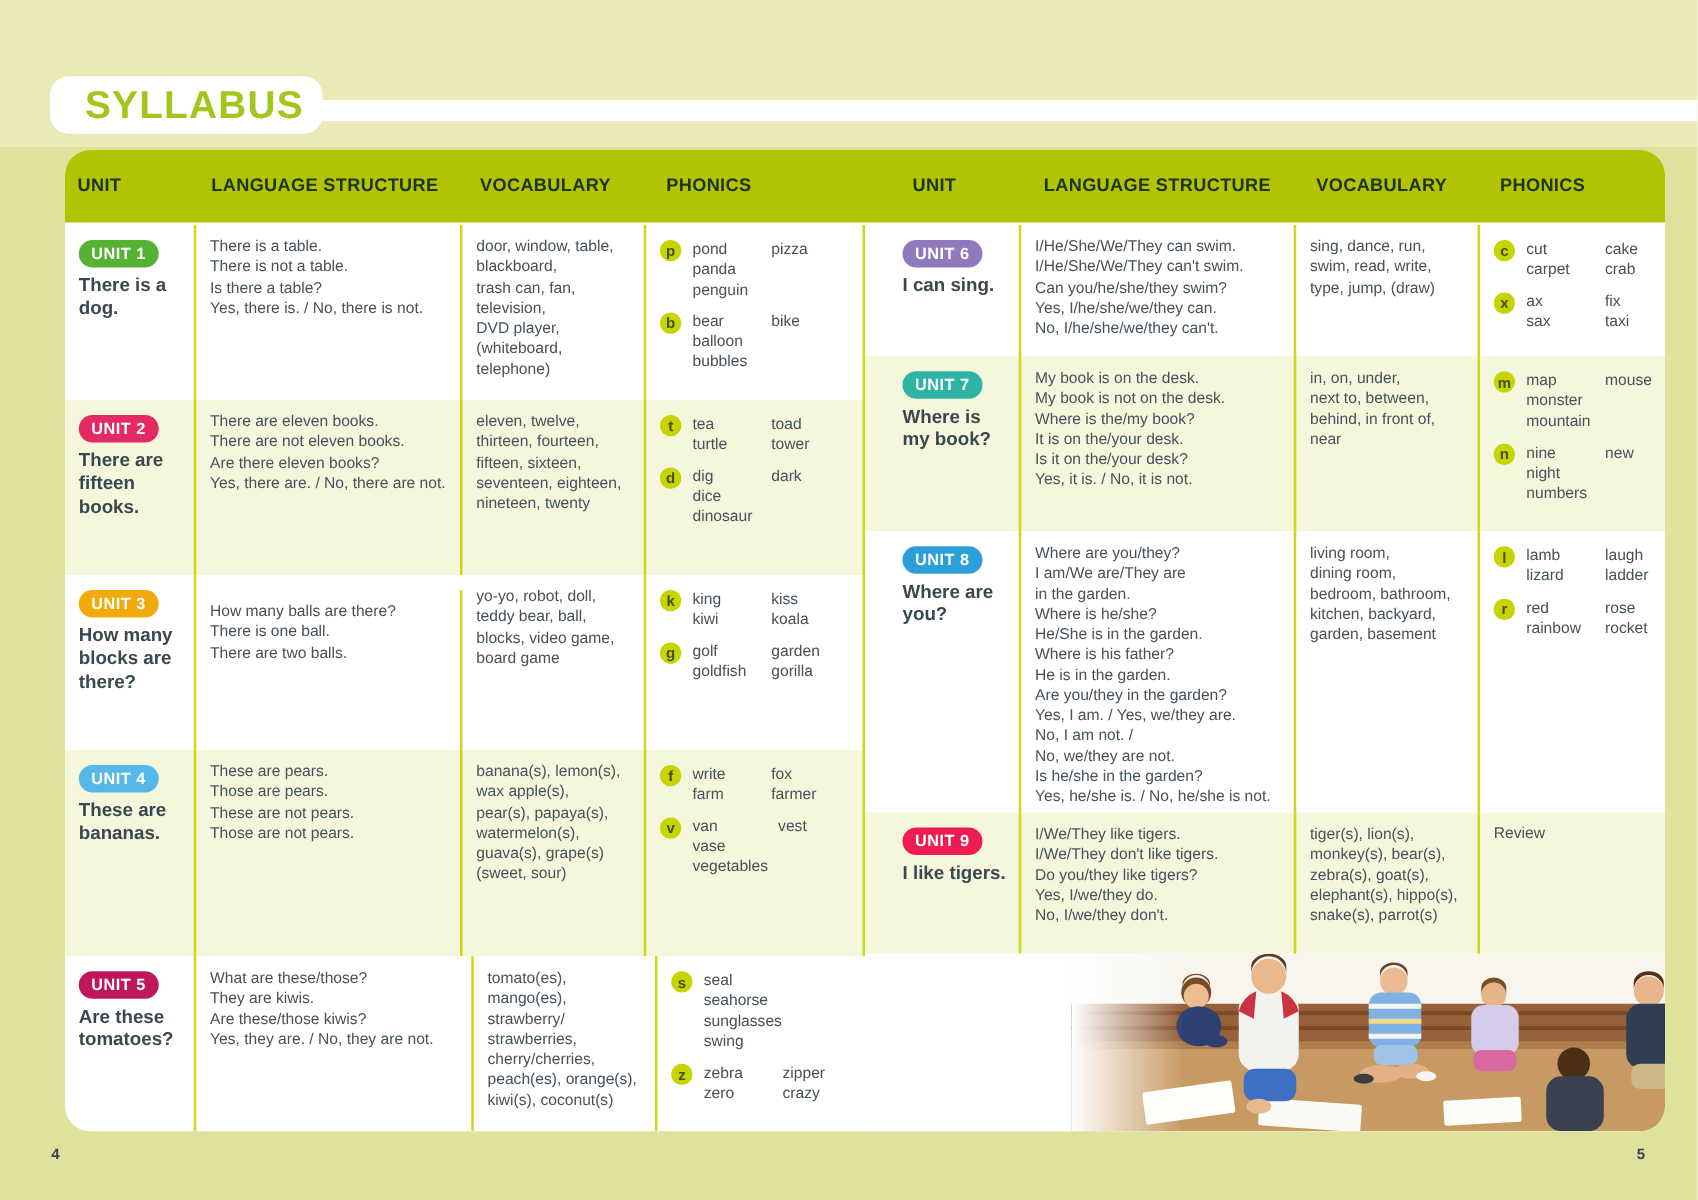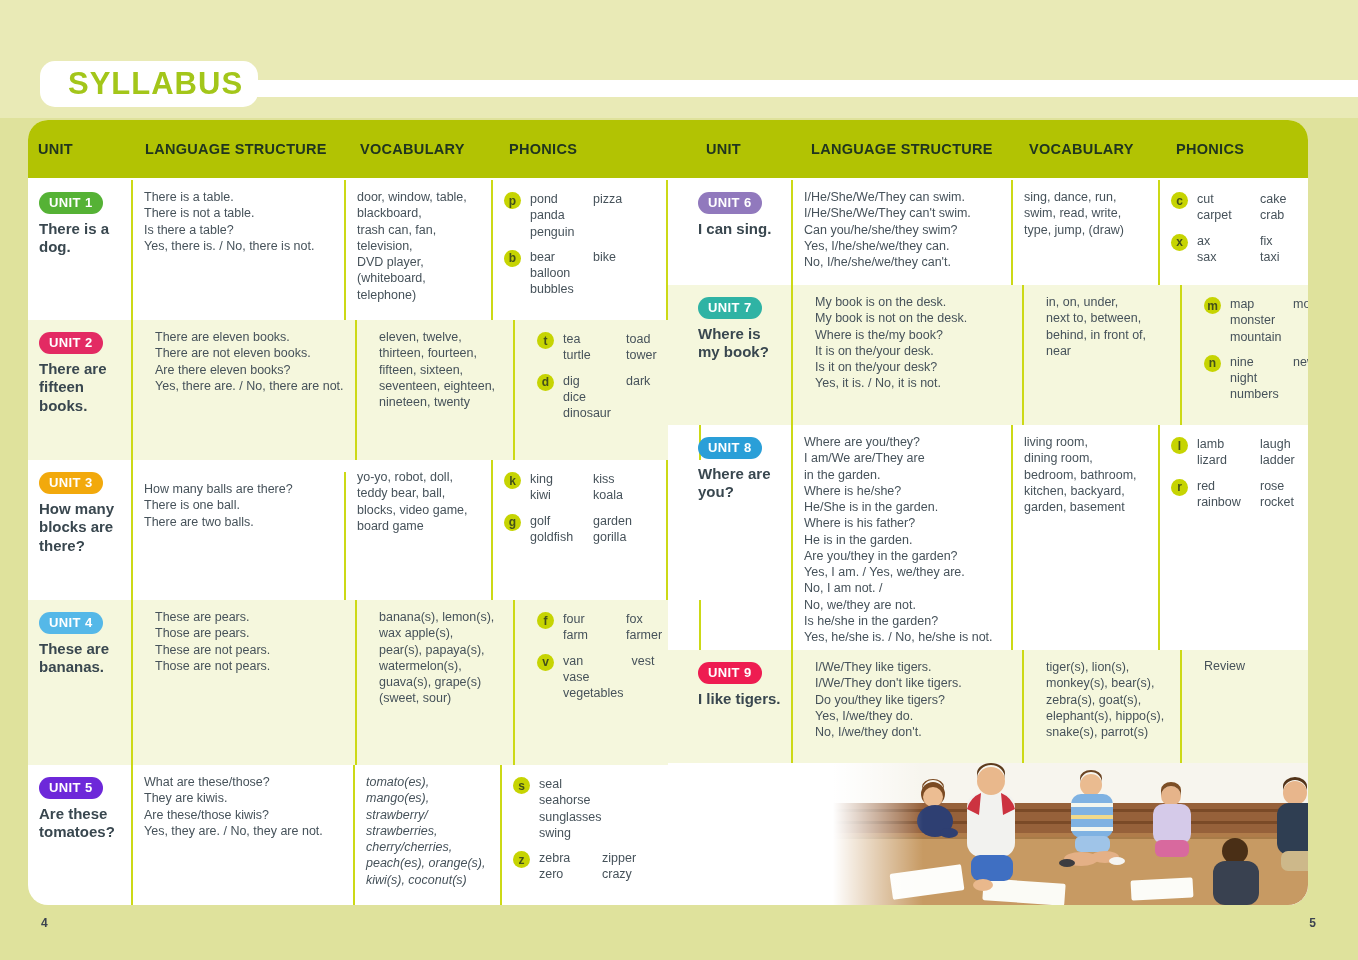--- a/index.html
+++ b/index.html
@@ -9,32 +9,32 @@
     background:linear-gradient(180deg,#e9eab6 0,#e9eab6 118px,#dfe29c 118px,#dfe29c 100%);
   }
   .stripe{position:absolute;top:80px;left:140px;right:0;height:17px;background:#ffffff;}
   .title-box{
     position:absolute;top:61px;left:40px;width:218px;height:46px;background:#ffffff;
     border-radius:15px;display:flex;align-items:center;padding-left:28px;box-sizing:border-box;
   }
   .title-text{font-size:31px;font-weight:bold;color:#a3c61a;letter-spacing:1px;}
 
   .syllabus-table{
-    position:absolute;left:28px;top:120px;width:1280px;height:785px;background:#ffffff;
+    position:absolute;left:52px;top:120px;width:1280px;height:785px;background:#ffffff;
     border-radius:20px;overflow:hidden;
   }
   .thead{height:58px;background:#b2c303;display:flex;border-bottom:2px solid #ffffff;box-sizing:content-box;}
   .th{
     display:flex;align-items:center;font-weight:bold;font-size:14.5px;color:#20351f;
     letter-spacing:0.3px;box-sizing:border-box;flex:none;
   }
   .pages{display:flex;}
   .page{width:640px;flex:none;}
   .row{display:flex;}
-  .row.alt{background:#f5f7dd;gap:11px;}
+  .row.alt{background:#f5f7dd;}
   .cell{box-sizing:border-box;border-right:2px solid #ccd916;padding:9px 8px 6px 11px;flex:none;}
   .cell.last{border-right:none;}
   .unit-cell{padding-top:12px;}
   .page-right .unit-cell{padding-left:30px;}
   .badge{
     display:inline-block;color:#ffffff;font-weight:bold;font-size:13px;
     padding:3px 10px 4px 10px;border-radius:13px;letter-spacing:0.4px;white-space:nowrap;
   }
   .unit-title{font-weight:bold;font-size:15px;color:#39474f;margin-top:6px;line-height:1.22;max-width:92px;}
   .page-right .unit-title{max-width:84px;}
@@ -183,43 +183,43 @@
             <div class="lines">banana(s), lemon(s),
 wax apple(s),
 pear(s), papaya(s),
 watermelon(s),
 guava(s), grape(s)
 (sweet, sour)</div>
           </div>
           <div class="cell phonics-cell" style="width: 175px;">
             <div class="ph-group">
               <span class="ph-letter">f</span>
-              <div class="ph-col1 lines">four
+              <div class="ph-col1 lines">write
 farm</div>
               <div class="ph-col2 lines">fox
 farmer</div>
             </div>
             <div class="ph-group">
               <span class="ph-letter">v</span>
               <div class="ph-col1 lines">van
 vase
 vegetables</div>
               <div class="ph-col2 lines">vest</div>
             </div>
           </div>
         </div>
         <div class="row" style="height: 140px;">
-          <div class="cell unit-cell" style="width: 105px;"><span class="badge" style="background: #6d28d9;">UNIT 5</span><div class="unit-title">Are these tomatoes?</div></div>
+          <div class="cell unit-cell" style="width: 105px;"><span class="badge" style="background: #be185d;">UNIT 5</span><div class="unit-title">Are these tomatoes?</div></div>
           <div class="cell" style="width: 222px;">
             <div class="lines">What are these/those?
 They are kiwis.
 Are these/those kiwis?
 Yes, they are. / No, they are not.</div>
           </div>
-          <div class="cell" style="width: 147px; font-style: italic;">
+          <div class="cell" style="width: 147px;">
             <div class="lines">tomato(es),
 mango(es),
 strawberry/
 strawberries,
 cherry/cherries,
 peach(es), orange(s),
 kiwi(s), coconut(s)</div>
           </div>
           <div class="cell phonics-cell" style="width: 175px;">
             <div class="ph-group">

